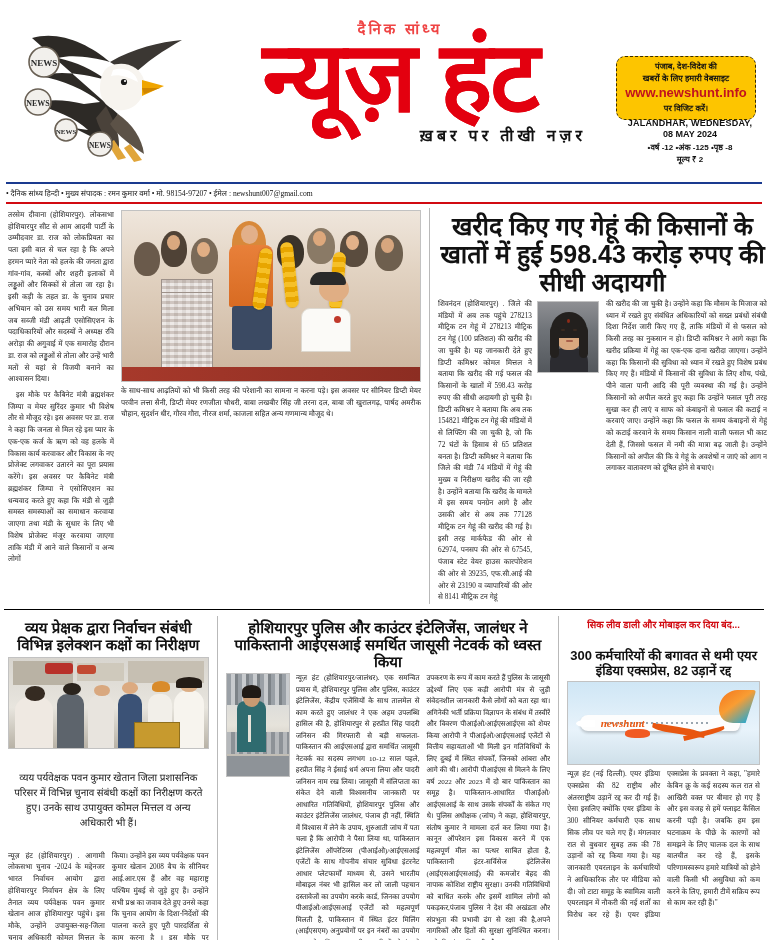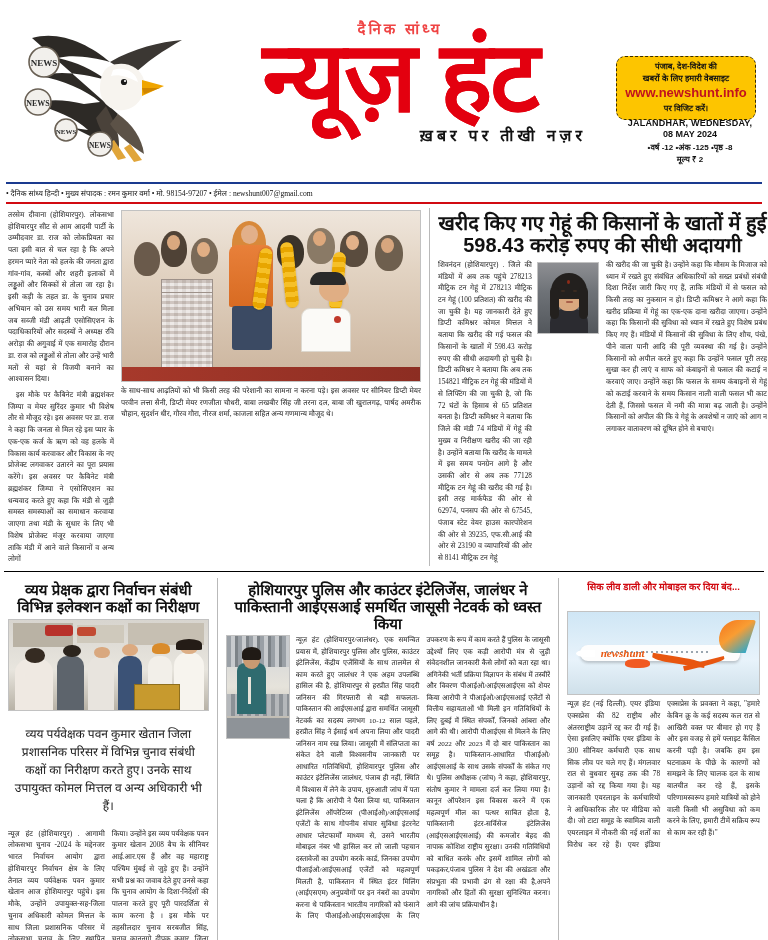--- a/index.html
+++ b/index.html
@@ -80,39 +80,39 @@
   .sec{display:flex;gap:8px;}
   .divider{height:1px;background:#000;margin:5px 4px 6px 4px;}
   .vline{width:1px;background:#b9b9b9;flex:0 0 1px;}
 
   h1.hl{
     font-family:"Liberation Sans",sans-serif;
     font-weight:bold;color:#111;margin:4px 0 3px 0;
     line-height:1.12;text-align:center;
   }
   .hl-main{font-size:21.5px;letter-spacing:-.3px;}
-  .hl-right{font-size:20px;}
+  .hl-right{font-size:25px;}
   .hl-mid{font-size:15px;}
   .hl-sm{font-size:13px;}
   .kick-red{
     color:#d10a11;font-size:9.6px;font-weight:bold;text-align:center;
     font-family:"Liberation Sans",sans-serif;margin:2px 0 18px 0;
   }
 
   .body-txt{
     font-family:"Liberation Serif",serif;
     font-size:7.25px;line-height:1.62;color:#1a1a1a;
     text-align:justify;text-justify:inter-word;
     hyphens:auto;overflow:hidden;
   }
   .cols2{column-count:2;column-gap:7px;}
   .caption{
     font-family:"Liberation Serif",serif;
-    font-size:12px;line-height:1.5;color:#1a1a1a;text-align:center;
-    padding:14px 2px;
+    font-size:10px;line-height:1.5;color:#1a1a1a;text-align:center;
+    padding:21px 2px;
   }
 
   
   .photo{position:relative;overflow:hidden;background:#cfcfcf;border:1px solid #c2c2c2;box-sizing:border-box;}
   .ph-main{width:100%;height:172px;}
   .ph-portrait{width:62px;height:72px;float:right;margin:2px 0 3px 5px;}
   .ph-elect{width:100%;height:92px;}
   .ph-police{width:64px;height:104px;}
   .ph-plane{width:100%;height:84px;}
 
@@ -343,20 +343,21 @@
           <div style="flex:1;">
             <div class="body-txt cols2" style="font-size:7.1px;">न्यूज़ हंट (होशियारपुर/जालंधर). एक समन्वित प्रयास में, होशियारपुर पुलिस और पुलिस, काउंटर इंटेलिजेंस, केंद्रीय एजेंसियों के साथ तालमेल से काम करते हुए जालंधर ने एक अहम उपलब्धि हासिल की है, होशियारपुर से हरप्रीत सिंह पादरी जनिसन की गिरफ्तारी से बड़ी सफलता- पाकिस्तान की आईएसआई द्वारा समर्थित जासूसी नेटवर्क का सदस्य लगभग 10-12 साल पहले, हरप्रीत सिंह ने ईसाई धर्म अपना लिया और पादरी जनिसन नाम रख लिया। जासूसी में संलिप्तता का संकेत देने वाली विश्वसनीय जानकारी पर आधारित गतिविधियों, होशियारपुर पुलिस और काउंटर इंटेलिजेंस जालंधर, पंजाब ही नहीं, स्थिति में विश्वास में लेने के उपाय, शुरुआती जांच में पता चला है कि आरोपी ने पैसा लिया था, पाकिस्तान इंटेलिजेंस ऑपरेटिव्स (पीआईओ)/आईएसआई एजेंटों के साथ गोपनीय संचार सुविधा इंटरनेट आधार प्लेटफार्मों माध्यम से, उसने भारतीय मोबाइल नंबर भी हासिल कर लो जाली पहचान दस्तावेजों का उपयोग करके कार्ड, जिनका उपयोग पीआईओ/आईएसआई एजेंटों को महत्वपूर्ण मिलती है, पाकिस्तान में स्थित इंटर मिलिंग (आईएसएम) अनुप्रयोगों पर इन नंबरों का उपयोग करना थे पाकिस्तान भारतीय नागरिकों को फंसाने के लिए पीआईओ/आईएसआईएस के लिए उपकरण के रूप में काम करते हैं पुलिस के जासूसी उद्देश्यों लिए एक कड़ी आरोपी मंत्र से जुड़ी संवेदनशील जानकारी कैसे लोगों को बता रहा था। अगिनेकी भर्ती प्रक्रिया विज्ञापन के संबंध में तस्वीरें और विवरण पीआईओ/आईएसआईएस को शेयर किया आरोपी ने पीआईओ/आईएसआई एजेंटों से वित्तीय सहायताओं भी मिली इन गतिविधियों के लिए दुबई में स्थित संपर्कों, जिनको आंबरा और आगे की थी। आरोपी पीआईएस से मिलने के लिए वर्ष 2022 और 2023 में दो बार पाकिस्तान का समूह है। पाकिस्तान-आधारित पीआईओ/आईएसआई के साथ उसके संपर्कों के संकेत गए थे। पुलिस अधीक्षक (जांच) ने कहा, होशियारपुर, संतोष कुमार ने मामला दर्ज कर लिया गया है। कानून ऑपरेशन इस विकास करने में एक महत्वपूर्ण मील का पत्थर साबित होता है, पाकिस्तानी इंटर-सर्विसेज इंटेलिजेंस (आईएसआईएसआई) की कमजोर बेहद की नापाक कोशिश राष्ट्रीय सुरक्षा। उनकी गतिविधियों को बाधित करके और इसमें शामिल लोगों को पकड़कर,पंजाब पुलिस ने देश की अखंडता और संप्रभुता की प्रभावी ढंग से रक्षा की है,अपने नागरिकों और हितों की सुरक्षा सुनिश्चित करना। आगे की जांच प्रक्रियाधीन है।</div>
           </div>
         </div>
       </div>
 
       <div class="vline"></div>
 
       <div style="width:196px;">
         <div class="kick-red">सिक लीव डाली और मोबाइल कर दिया बंद...</div>
+        <h1 class="hl hl-sm" style="margin-top:0;">300 कर्मचारियों की बगावत से थमी एयर इंडिया एक्सप्रेस, 82 उड़ानें रद्द</h1>
         <div class="photo ph-plane">
           <div class="bg"></div>
           <div class="plane-body"></div>
           <div class="plane-tail"></div>
           <div class="plane-wing"></div>
           <div class="plane-eng"></div>
           <div class="plane-win"></div>
           <div class="plane-txt">newshunt</div>
           <div style="position:absolute;left:4%;top:46%;width:10%;height:9%;background:#fff;border-radius:50% 0 0 50%;"></div>
           <div style="position:absolute;left:60%;top:60%;width:22%;height:6%;background:#e8560f;border-radius:0 0 50% 0;transform:rotate(-14deg);"></div>

